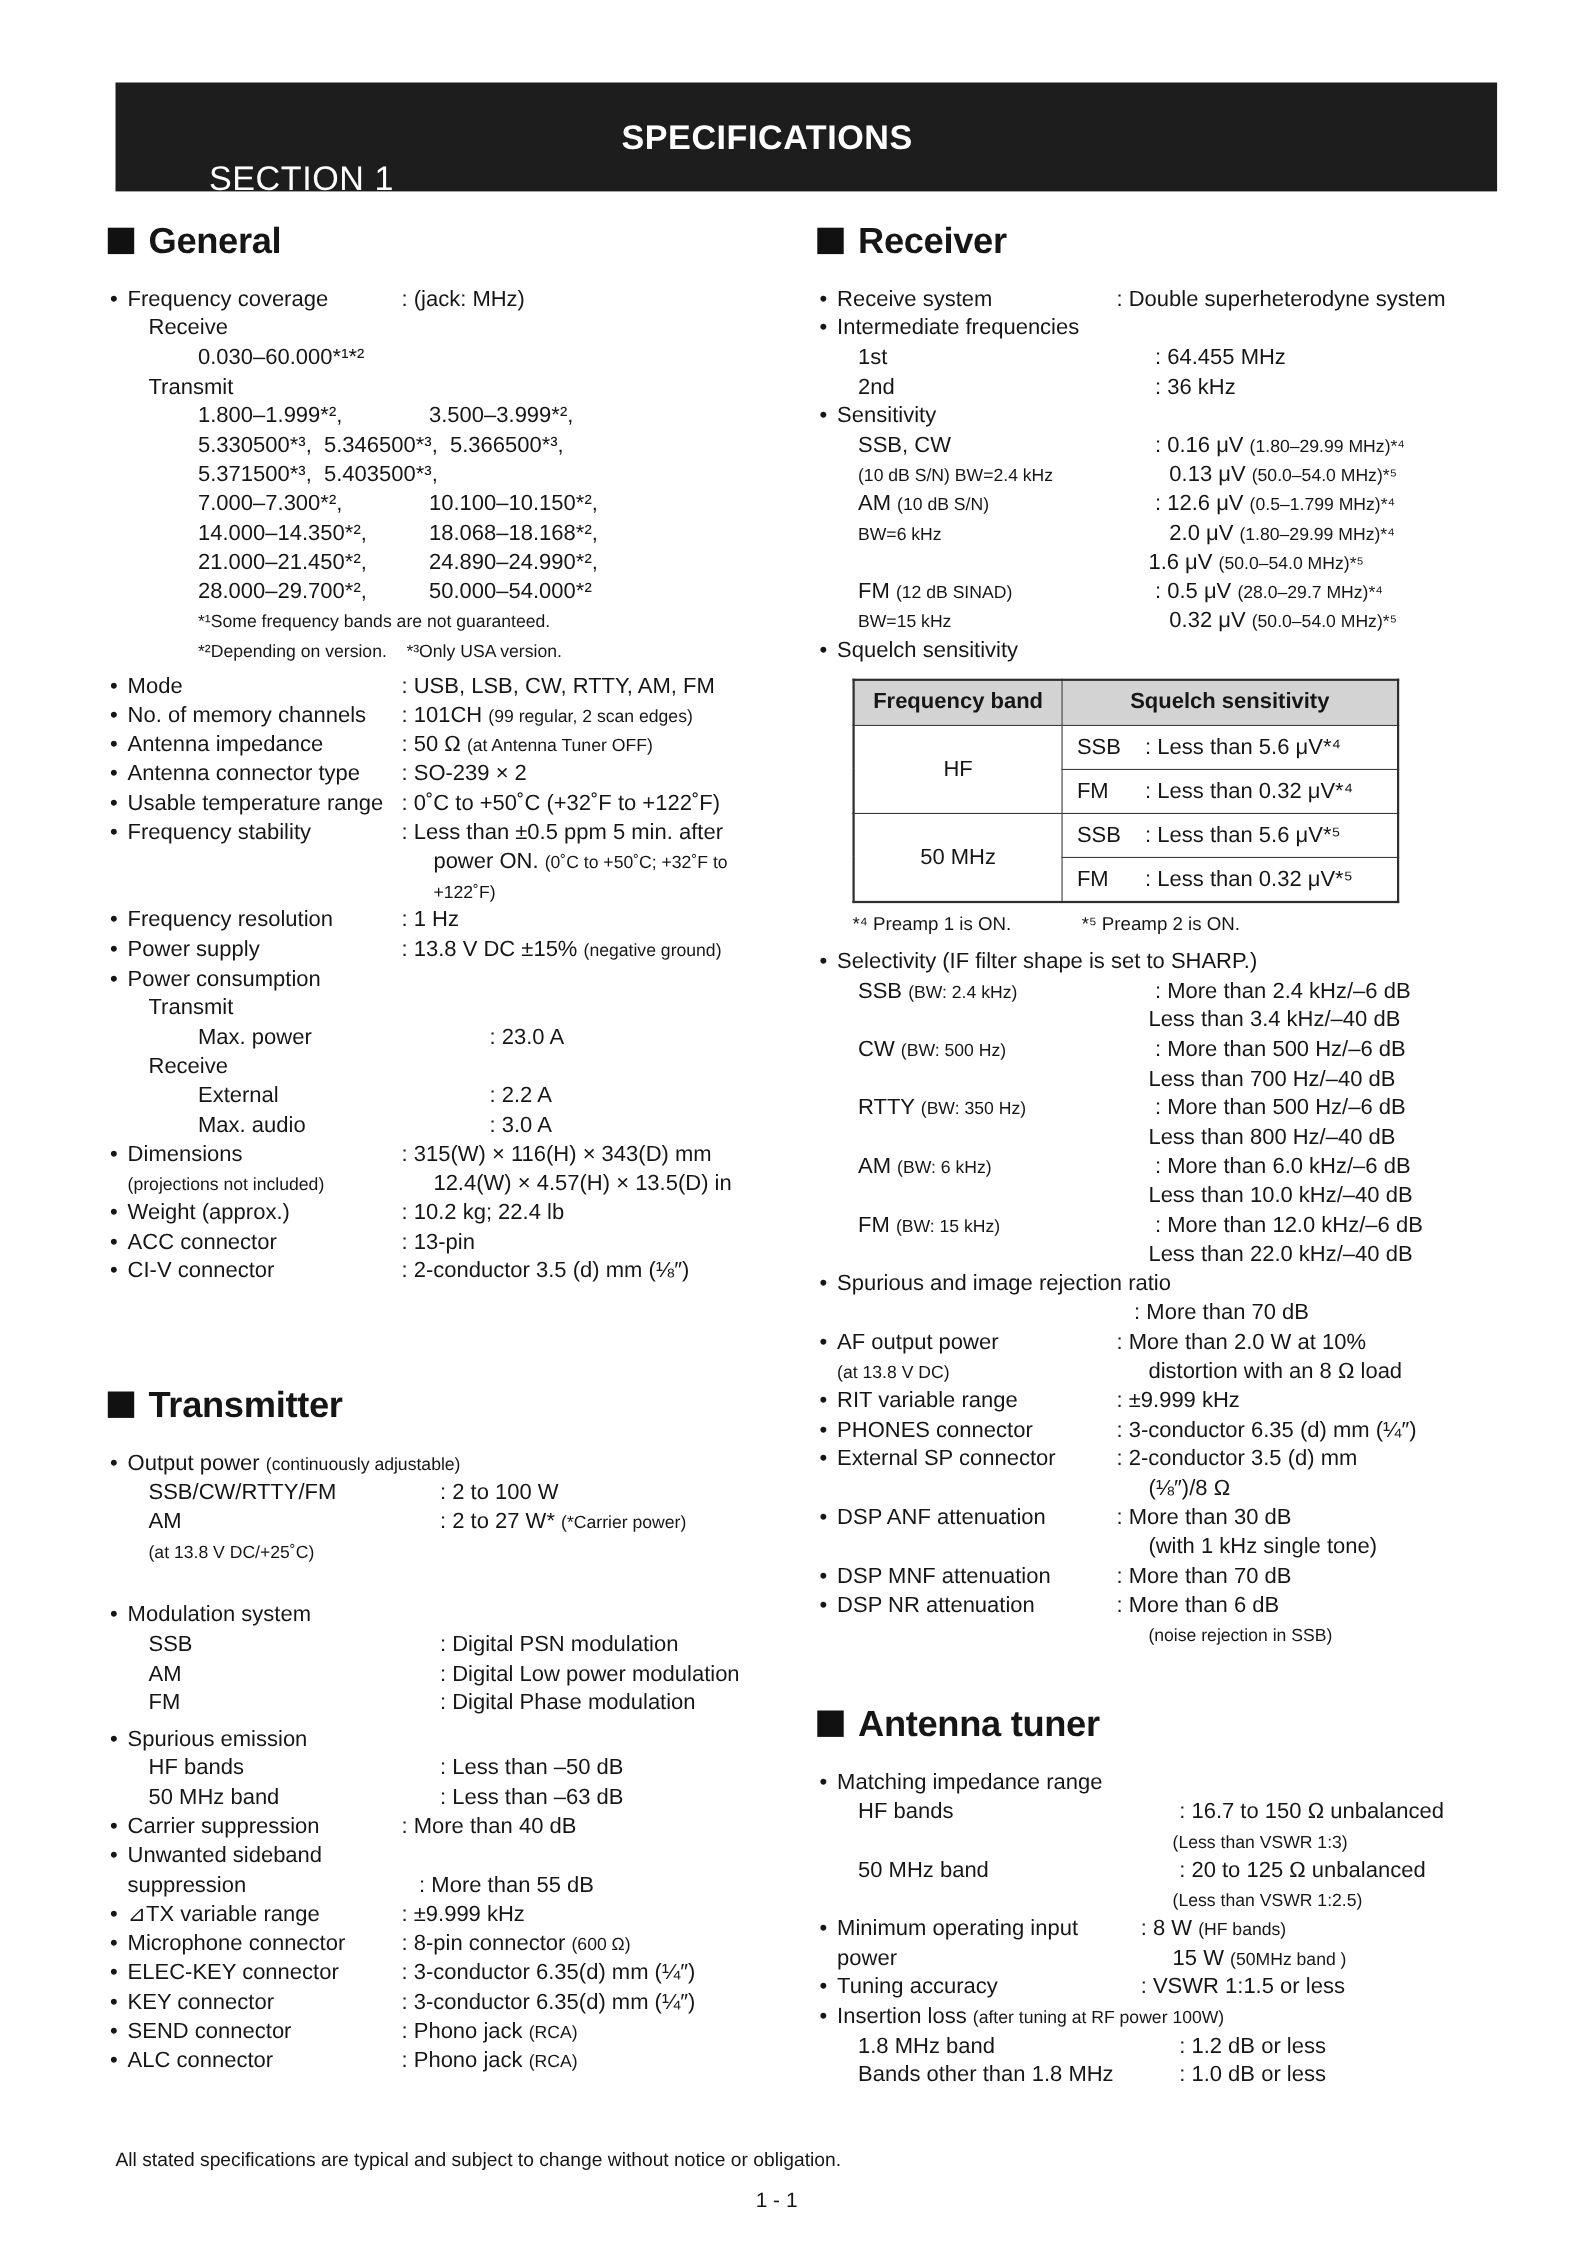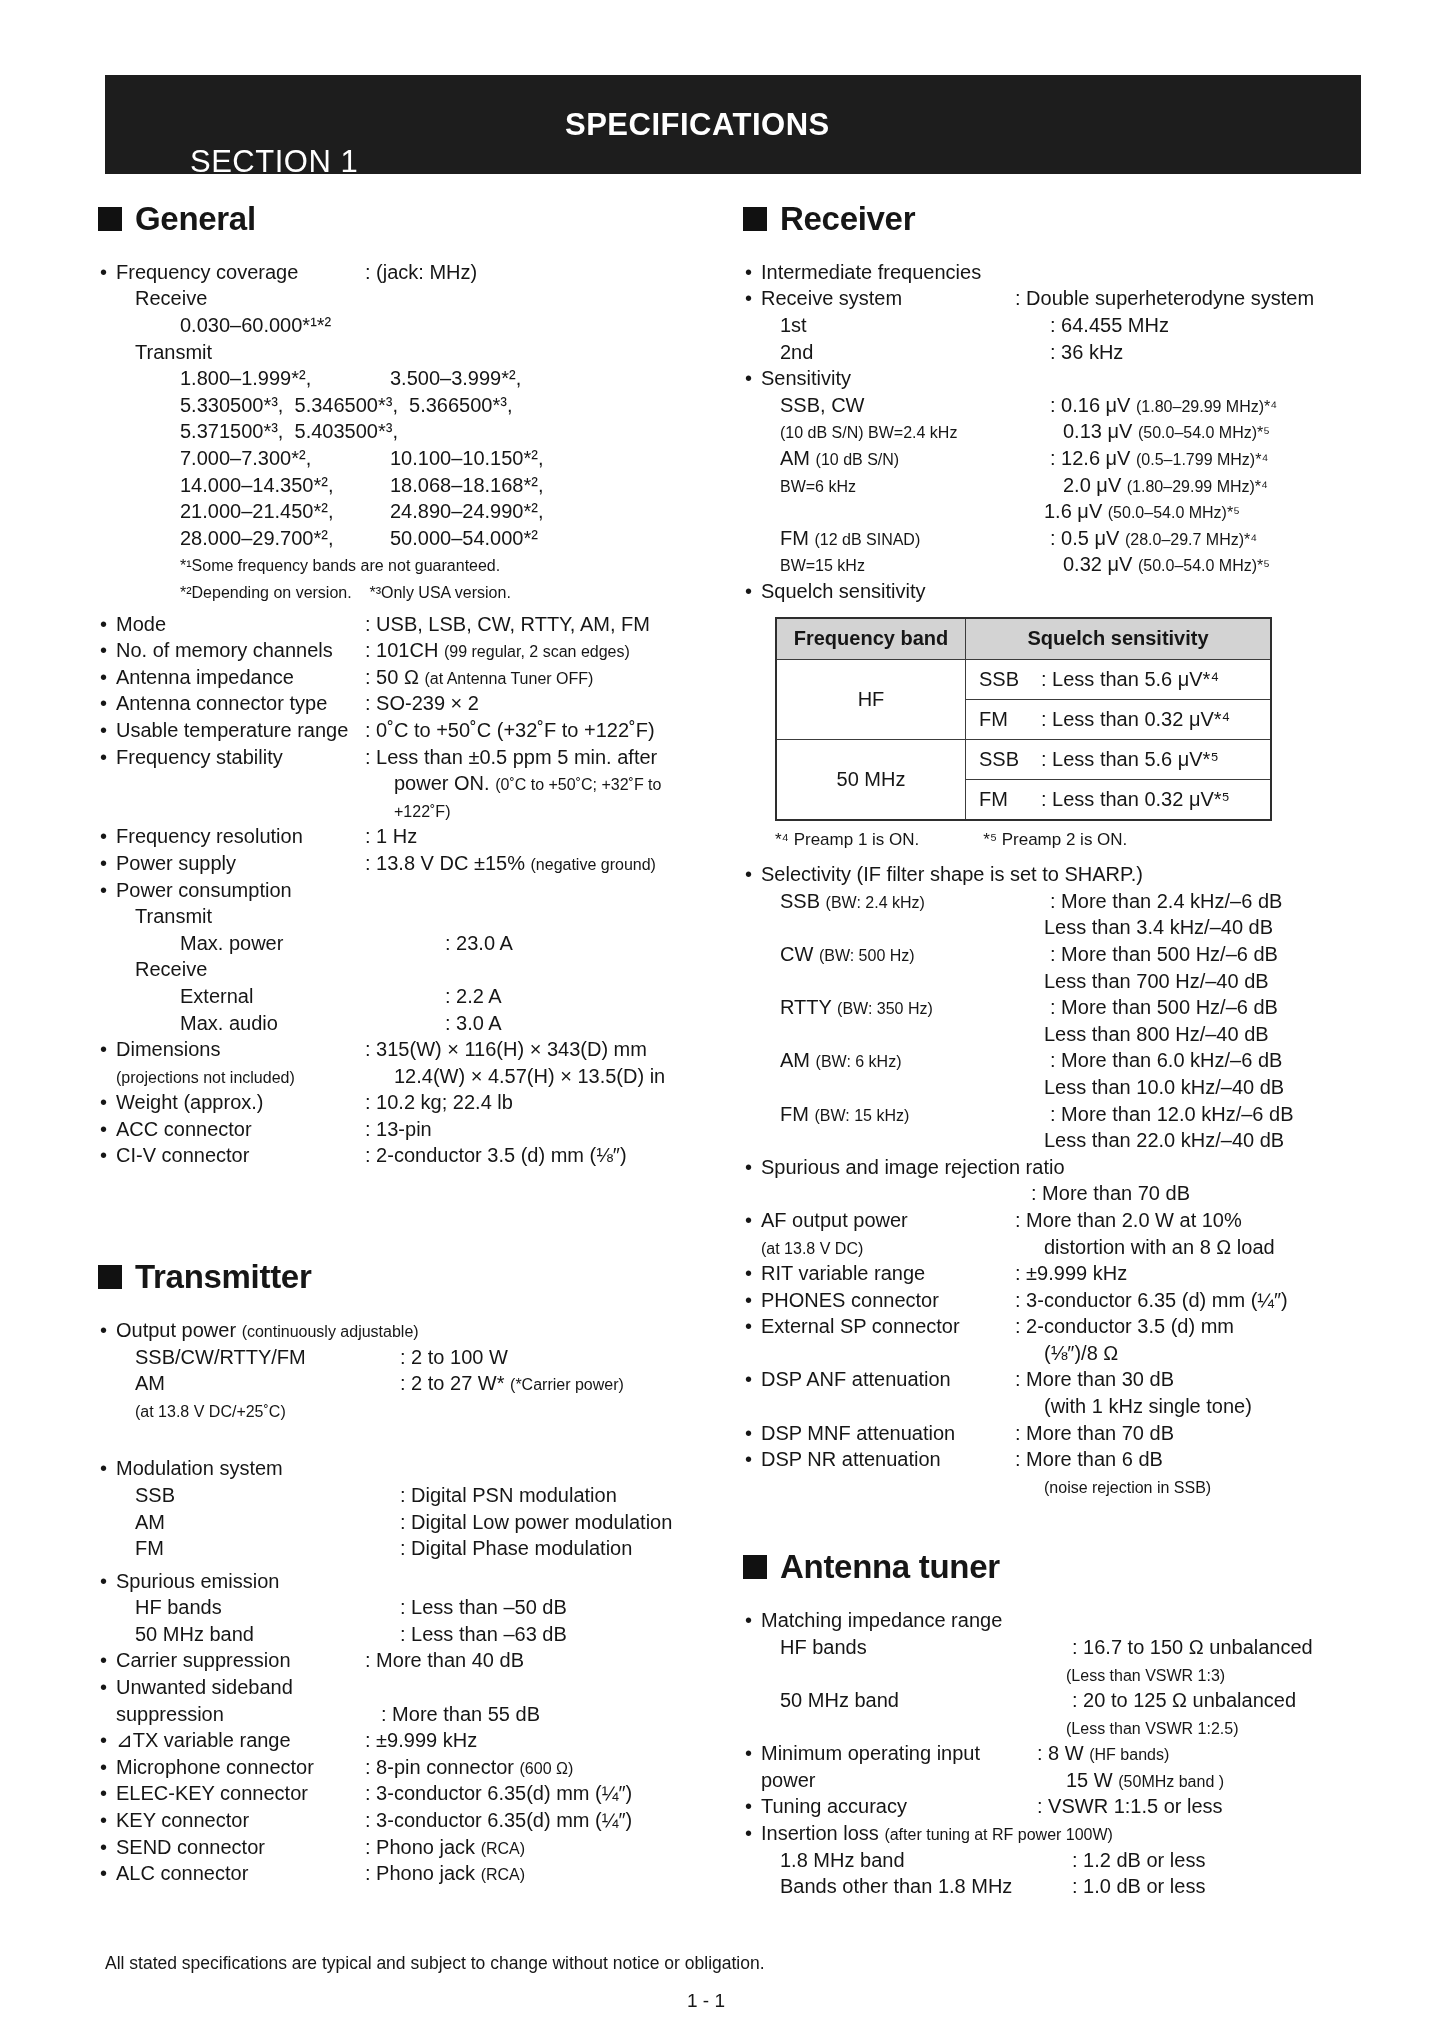--- a/index.html
+++ b/index.html
@@ -257,25 +257,25 @@
     </div>
 </div>
 
 <div class="col right">
   <div class="sec-head">
     <span class="sq"></span>
     <span>Receiver</span>
   </div>
   <div class="rows" style="--tab:270px">
       <div class="row">
-        <div class="labfull"><span class="blt">•</span><span class="">Intermediate frequencies</span></div>
-      </div>
-      <div class="row">
         <div class="lab"><span class="blt">•</span><span class="">Receive system</span></div>
         <div class="val"><span class="">: Double superheterodyne system</span></div>
+      </div>
+      <div class="row">
+        <div class="labfull"><span class="blt">•</span><span class="">Intermediate frequencies</span></div>
       </div>
       <div class="row">
         <div class="lab" style="padding-left: 35px;"><span class="">1st</span></div>
         <div class="val"><span class="">: 64.455 MHz</span></div>
       </div>
       <div class="row">
         <div class="lab" style="padding-left: 35px;"><span class="">2nd</span></div>
         <div class="val"><span class="">: 36 kHz</span></div>
       </div>
       <div class="row">

